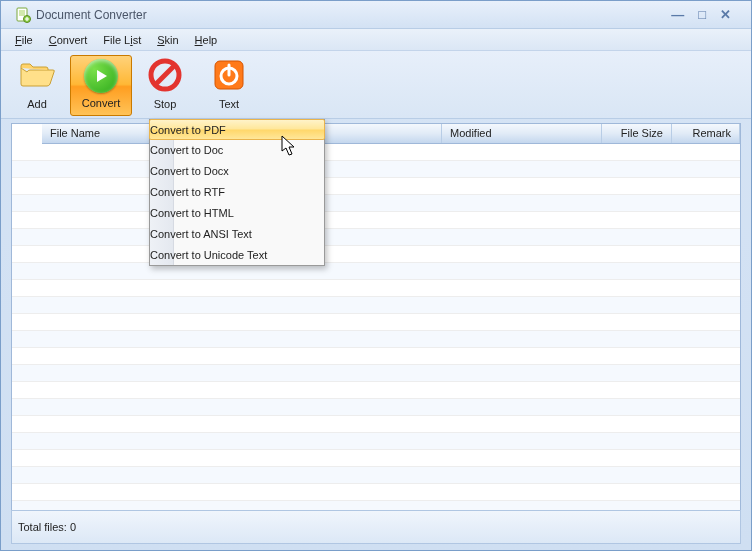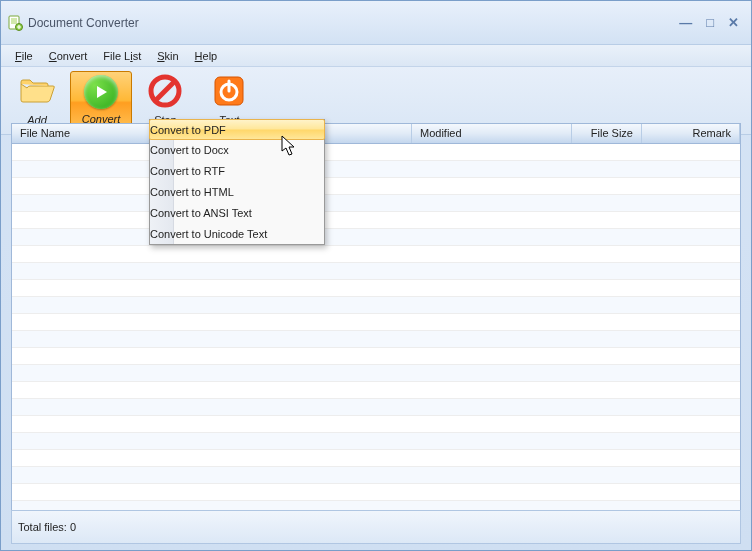--- a/index.html
+++ b/index.html
@@ -13,25 +13,25 @@
     position: relative;
   }
   .window {
     width: 752px;
     height: 551px;
     background: linear-gradient(to bottom, #d6e4f5 0%, #cfdff2 100%);
     border: 1px solid #7a9ec9;
     position: relative;
   }
   .titlebar {
-    height: 44px;
+    height: 28px;
     background: linear-gradient(to bottom, #e8f0fb 0%, #d3e2f4 100%);
     display: flex;
     align-items: center;
-    padding: 0 6px;
+    padding: 0 14px;
     border-bottom: 1px solid #b8cde6;
   }
   .titlebar .app-icon {
     width: 16px; height: 16px; margin-right: 5px;
     display:flex;align-items:center;justify-content:center;
   }
   .titlebar .title { color: #4a5568; font-size: 12px; flex:1; }
   .win-controls { display:flex; gap: 14px; align-items:center; padding-right:6px;}
   .win-controls span { color:#5a7aa8; font-weight:bold; font-size:13px; cursor:pointer; font-family: Arial;}
   .menubar {
@@ -49,35 +49,36 @@
     display:flex; align-items:stretch;
     padding: 2px 4px 0 4px;
   }
   .tool-btn {
     width: 62px;
     display:flex; flex-direction:column; align-items:center; justify-content:center;
     gap:4px; cursor:pointer;
     border-radius:3px;
     margin: 2px 1px;
   }
-  .tool-btn .label { color:#222; font-size:11px; padding-bottom:4px;font-style:italic;}
+  .tool-btn .label { color:#222; font-size:11px; padding-bottom:4px;}
   .tool-btn.active {
     background: linear-gradient(to bottom, #ffd27a 0%, #ffb836 48%, #ff9e20 52%, #ffc358 100%);
     border: 1px solid #c97a00;
   }
   .icon-circle {
     width:34px;height:34px;border-radius:50%;
     display:flex;align-items:center;justify-content:center;
     box-shadow: inset 0 2px 4px rgba(255,255,255,0.6), 0 1px 2px rgba(0,0,0,0.3);
   }
   .table-area {
     position:absolute;
     left:10px; right:10px; top: 122px; bottom: 32px;
     background:#fff;
     border:1px solid #9fb8d9;
+    padding-left:30px;
   }
   .table-header {
     height:20px;
     display:flex;
     background: linear-gradient(to bottom, #f4f8fd 0%, #e1ebf7 50%, #c4d7ee 100%);
     border-bottom:1px solid #9fb8d9;
   }
   .th {
     border-right:1px solid #b8cde6;
     padding: 3px 8px;
@@ -234,20 +235,21 @@
     </div>
   </div>
 
   <div class="statusbar">
     <span>Total files: 0</span>
   </div>
 
   <div class="dropdown">
     <div class="dd-gutter"></div>
     <div class="dd-item hover">Convert to PDF</div>
+    <div class="dd-item">Convert to Doc</div>
     <div class="dd-item">Convert to Docx</div>
     <div class="dd-item">Convert to RTF</div>
     <div class="dd-item">Convert to HTML</div>
     <div class="dd-item">Convert to ANSI Text</div>
     <div class="dd-item">Convert to Unicode Text</div>
   </div>
 
   <div class="cursor">
     <svg width="18" height="22" viewBox="0 0 18 22">
         <path d="M1 1 L1 16 L5 13 L8 20 L11 19 L8 12 L13 12 Z" fill="#fff" stroke="#000" stroke-width="1"></path>

